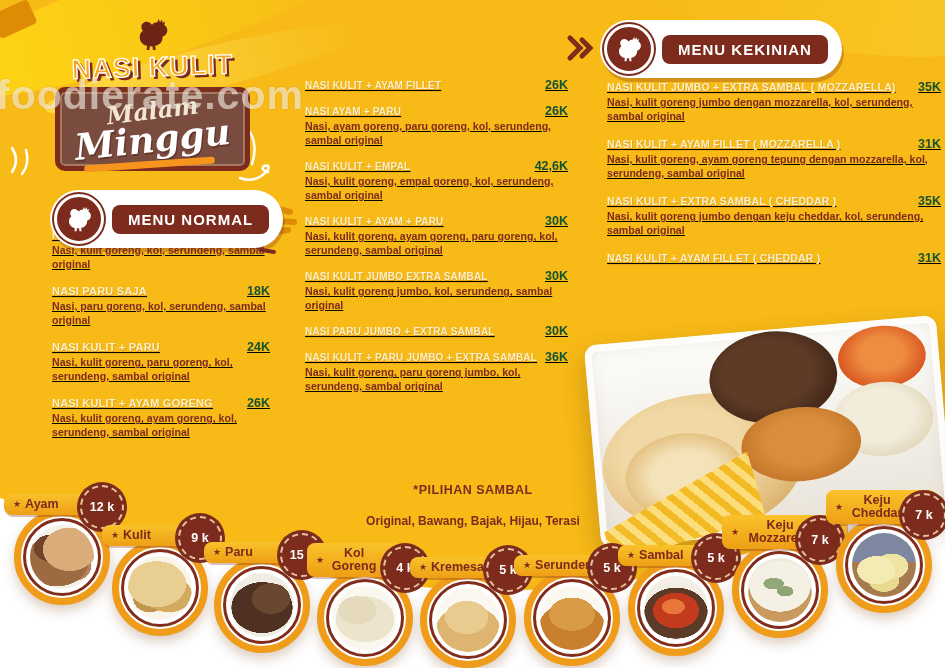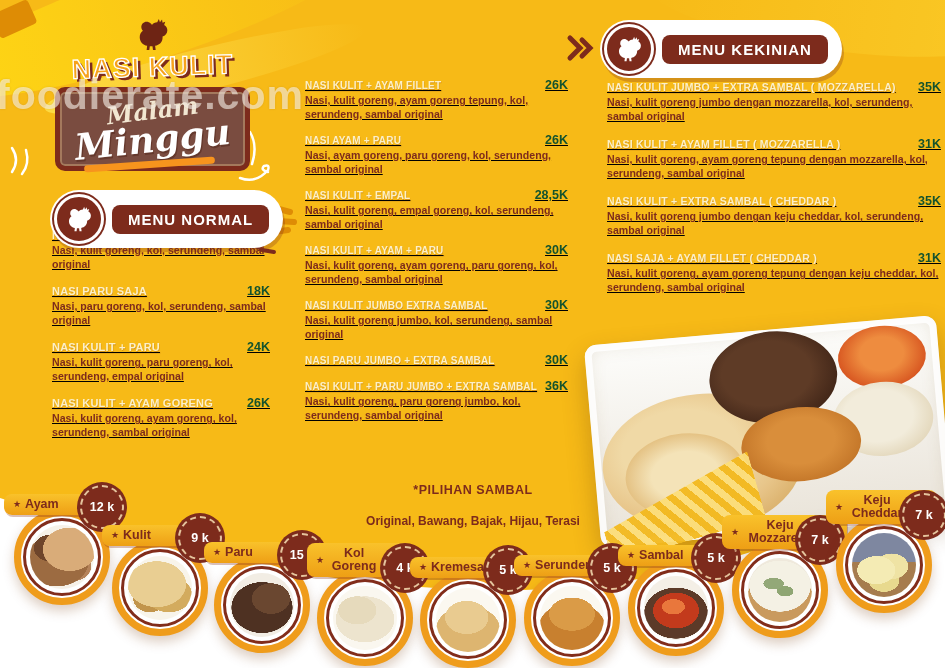--- a/index.html
+++ b/index.html
@@ -251,50 +251,49 @@
           <span class="t">NASI PARU SAJA</span>
           <span class="p">18K</span>
         </div>
       <div class="d">Nasi, paru goreng, kol, serundeng, sambal original</div>
     </div>
     <div class="item">
       <div class="row">
           <span class="t">NASI KULIT + PARU</span>
           <span class="p">24K</span>
         </div>
-      <div class="d">Nasi, kulit goreng, paru goreng, kol, serundeng, empal original</div>
+      <div class="d">Nasi, kulit goreng, paru goreng, kol, serundeng, sambal original</div>
     </div>
     <div class="item">
       <div class="row">
           <span class="t">NASI KULIT + AYAM GORENG</span>
           <span class="p">26K</span>
         </div>
       <div class="d">Nasi, kulit goreng, ayam goreng, kol, serundeng, sambal original</div>
     </div>
   </div>
 
   <div class="col col2">
     <div class="item">
       <div class="row">
           <span class="t">NASI KULIT + AYAM FILLET</span>
           <span class="p">26K</span>
         </div>
-      <div class="d">Nasi, kulit goreng, ayam goreng tepung, kol, serundeng, sambal original</div>
     </div>
     <div class="item">
       <div class="row">
           <span class="t">NASI AYAM + PARU</span>
           <span class="p">26K</span>
         </div>
       <div class="d">Nasi, ayam goreng, paru goreng, kol, serundeng, sambal original</div>
     </div>
     <div class="item">
       <div class="row">
           <span class="t">NASI KULIT + EMPAL</span>
-          <span class="p">28,5K</span>
+          <span class="p">42,6K</span>
         </div>
       <div class="d">Nasi, kulit goreng, empal goreng, kol, serundeng, sambal original</div>
     </div>
     <div class="item">
       <div class="row">
           <span class="t">NASI KULIT + AYAM + PARU</span>
           <span class="p">30K</span>
         </div>
       <div class="d">Nasi, kulit goreng, ayam goreng, paru goreng, kol, serundeng, sambal original</div>
     </div>
@@ -337,24 +336,23 @@
     </div>
     <div class="item">
       <div class="row">
           <span class="t">NASI KULIT + EXTRA SAMBAL ( CHEDDAR )</span>
           <span class="p">35K</span>
         </div>
       <div class="d">Nasi, kulit goreng jumbo dengan keju cheddar, kol, serundeng, sambal original</div>
     </div>
     <div class="item">
       <div class="row">
-          <span class="t">NASI SAJA + AYAM FILLET ( CHEDDAR )</span>
+          <span class="t">NASI KULIT + AYAM FILLET ( CHEDDAR )</span>
           <span class="p">31K</span>
         </div>
-      <div class="d">Nasi, kulit goreng, ayam goreng tepung dengan keju cheddar, kol, serundeng, sambal original</div>
     </div>
   </div>
 
   <div class="note">
     <div class="n1">*PILIHAN SAMBAL</div>
     <div class="n2">Original, Bawang, Bajak, Hijau, Terasi</div>
   </div>
 
   <div class="pale-wedge"></div>
   <div class="tray">

